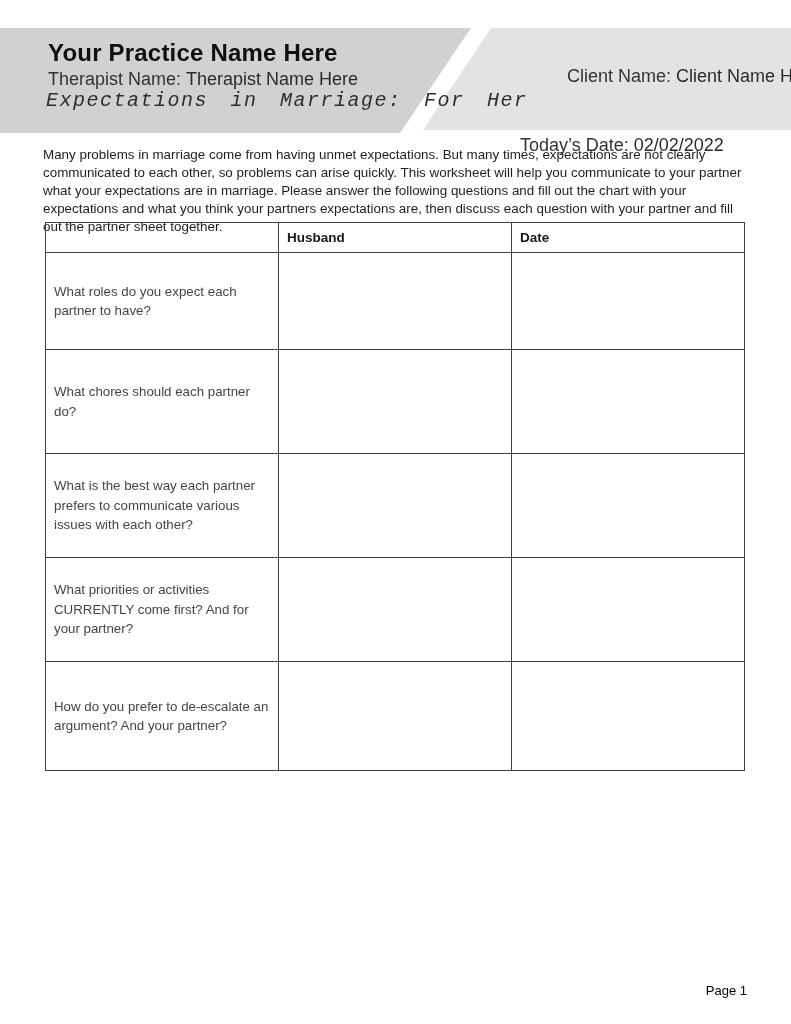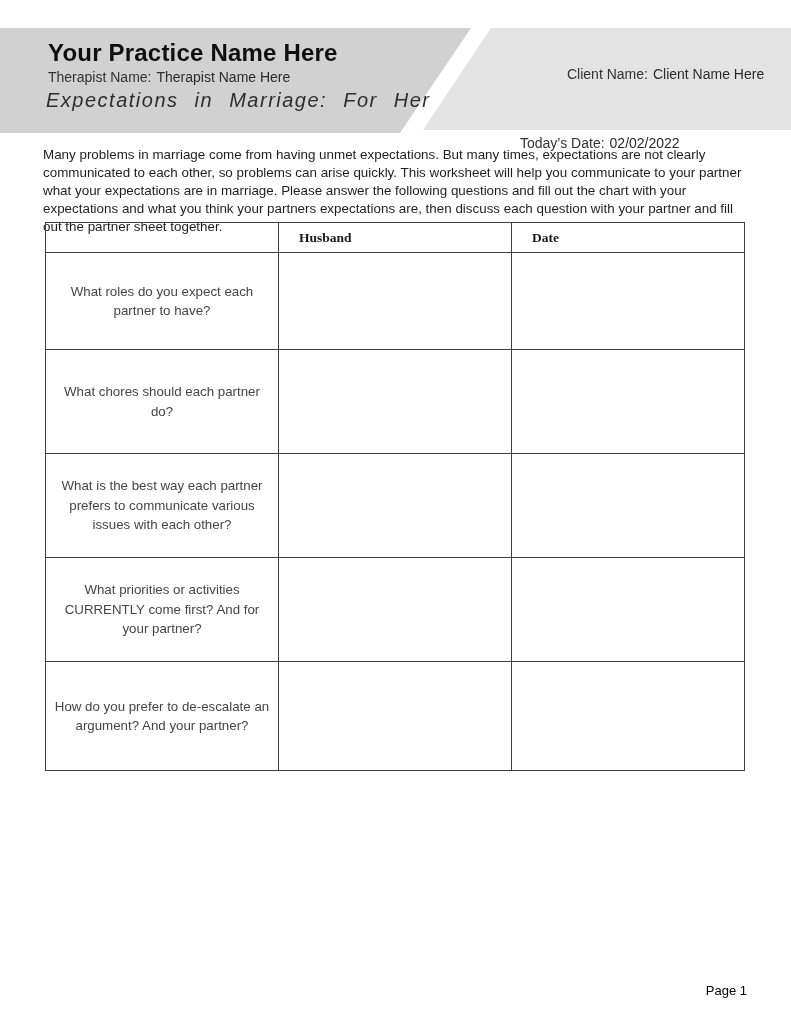--- a/index.html
+++ b/index.html
@@ -21,54 +21,53 @@
   .band-right {
     background: #e3e3e3;
     clip-path: polygon(491px 28px, 791px 28px, 791px 130px, 423px 130px);
   }
   .practice-name {
     position: absolute; left: 48px; top: 39px;
     font-size: 24px; font-weight: bold; color: #0f0f0f;
     letter-spacing: 0.2px; white-space: nowrap;
   }
   .small-line {
-    position: absolute; font-size: 14px; color: #333333; white-space: nowrap;
+    position: absolute; font-size: 18px; color: #333333; white-space: nowrap;
   }
   .therapist-line { left: 48px; top: 69px; }
   .client-line { left: 520px; top: 66px; margin-left: 47px; }
   .date-line { left: 520px; top: 88px; margin-top: 47px; }
   .small-line .val { margin-left: 5px; color: #2b2b2b; }
   .worksheet-title {
     position: absolute; left: 46px; top: 89px;
-    font-family: Liberation Sans, sans-serif;
+    font-family: Liberation Mono, monospace;
     font-style: italic;
     font-size: 20px; color: #2e2e2e;
     letter-spacing: 1.5px; word-spacing: 9px;
     white-space: nowrap;
   }
   .intro {
     position: absolute; left: 43px; top: 146px; width: 708px;
     font-size: 13.4px; line-height: 18px; color: #1e1e1e;
   }
   table.grid {
     position: absolute; left: 45px; top: 222px;
     width: 699px;
     border-collapse: collapse;
     table-layout: fixed;
   }
   table.grid th, table.grid td {
     border: 1.5px solid #404040;
     vertical-align: middle;
-    text-align: center;
   }
   table.grid th {
     height: 30px;
     text-align: left;
-    padding: 0 20px;
-    font-size: 13.5px; font-weight: bold; color: #181818; font-family: Liberation Serif, serif;
+    padding: 0 8px;
+    font-size: 13.5px; font-weight: bold; color: #181818;
   }
   td.q {
     padding: 0 8px;
     font-size: 13.3px; line-height: 19.5px; color: #454545;
   }
   tr.r1 td { height: 97px; }
   tr.r2 td { height: 104px; }
   tr.r3 td { height: 103px; }
   tr.r4 td { height: 104px; }
   tr.r5 td { height: 104px; }

